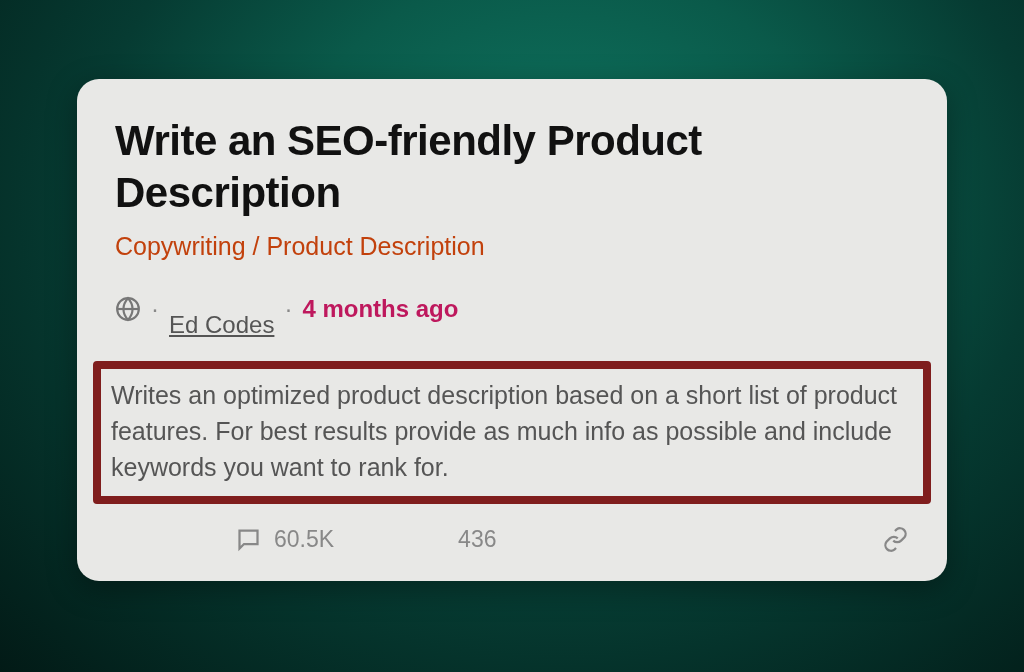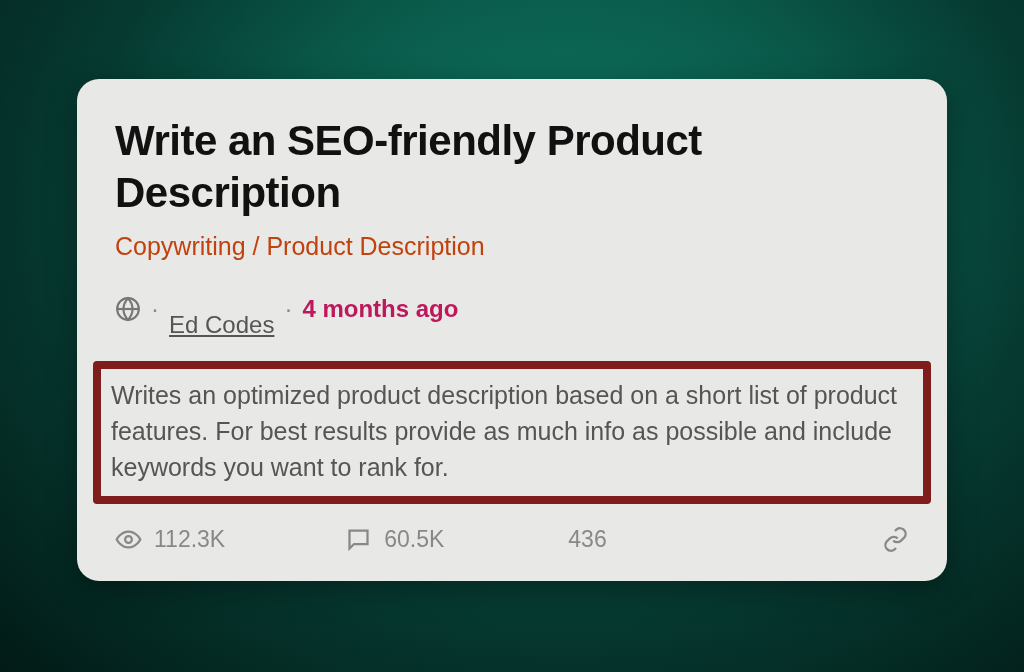--- a/index.html
+++ b/index.html
@@ -113,27 +113,20 @@
     <span class="author">Ed Codes</span>
     <span class="dot">·</span>
     <span class="time">4 months ago</span>
   </div>
 
   <div class="highlight-box">
     <p class="description">Writes an optimized product description based on a short list of product features. For best results provide as much info as possible and include keywords you want to rank for.</p>
   </div>
 
   <div class="footer">
-    <div class="stat">
-      <svg viewBox="0 0 24 24">
-        <path d="M1.5 12S5 5 12 5s10.5 7 10.5 7-3.5 7-10.5 7S1.5 12 1.5 12z"></path>
-        <circle cx="12" cy="12" r="3"></circle>
-      </svg>
-      <span>112.3K</span>
-    </div>
     <div class="gap-lg"></div>
     <div class="stat">
       <svg viewBox="0 0 24 24">
         <path d="M4 4h16v12H8l-4 4V4z"></path>
       </svg>
       <span>60.5K</span>
     </div>
     <div class="gap-md"></div>
     <div class="vote-group">
       <span style="display:inline-flex">

